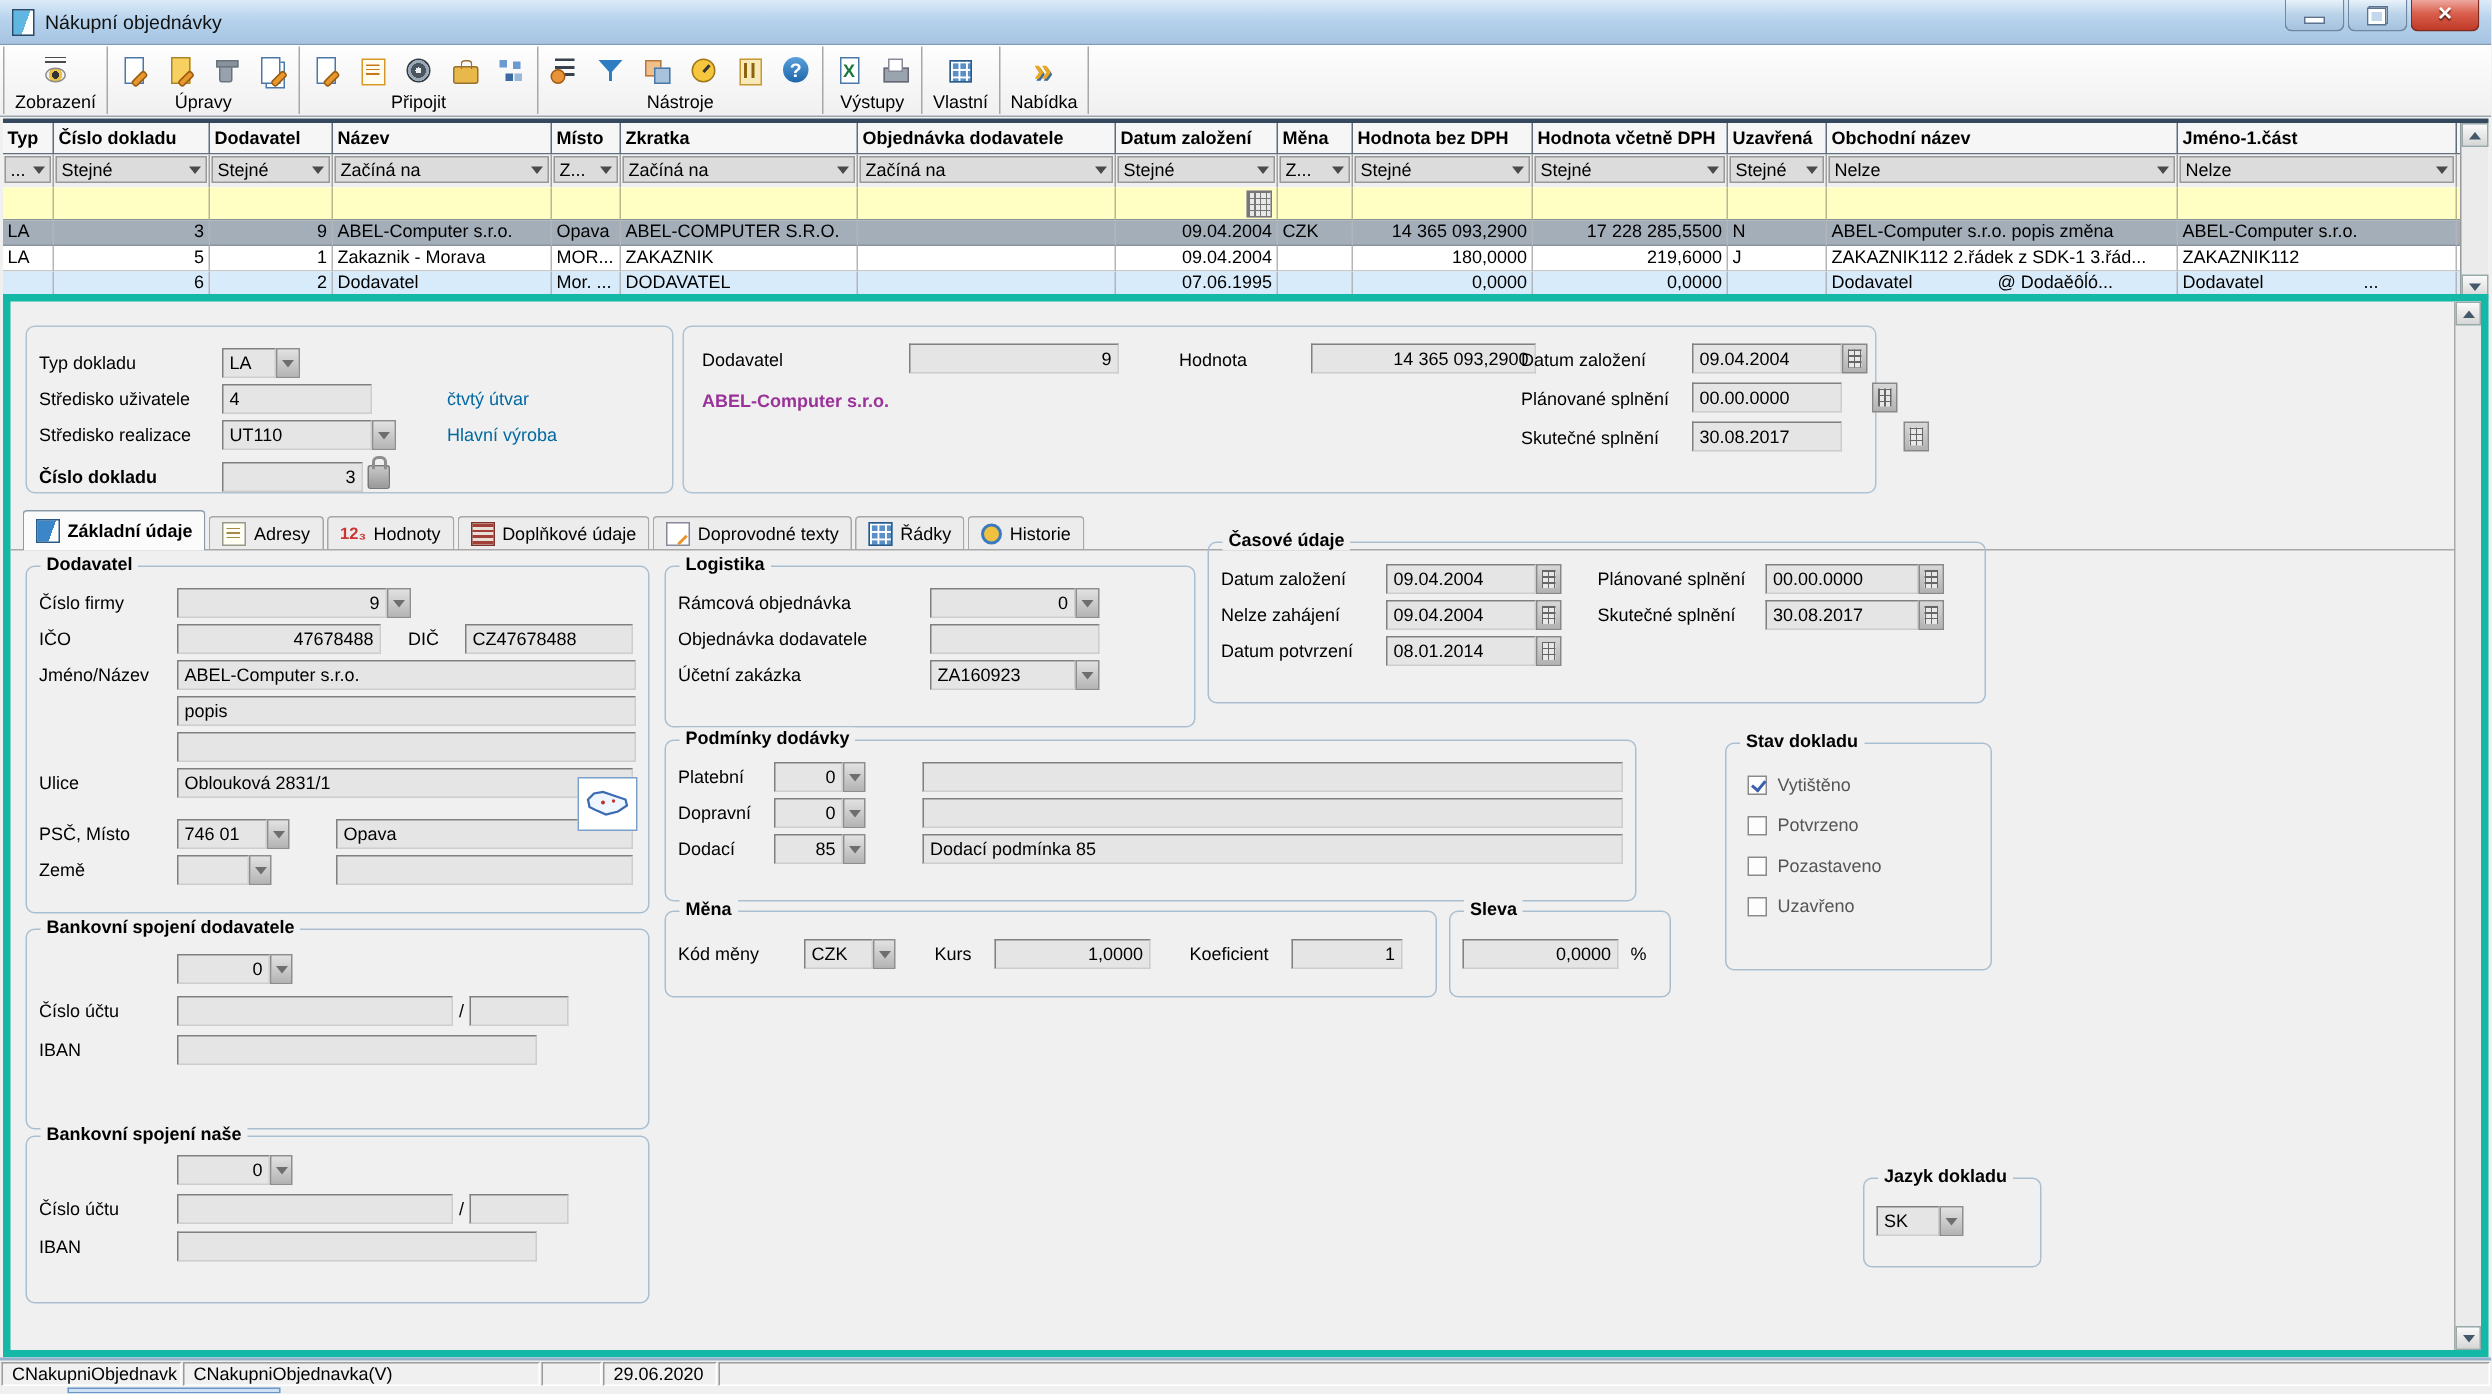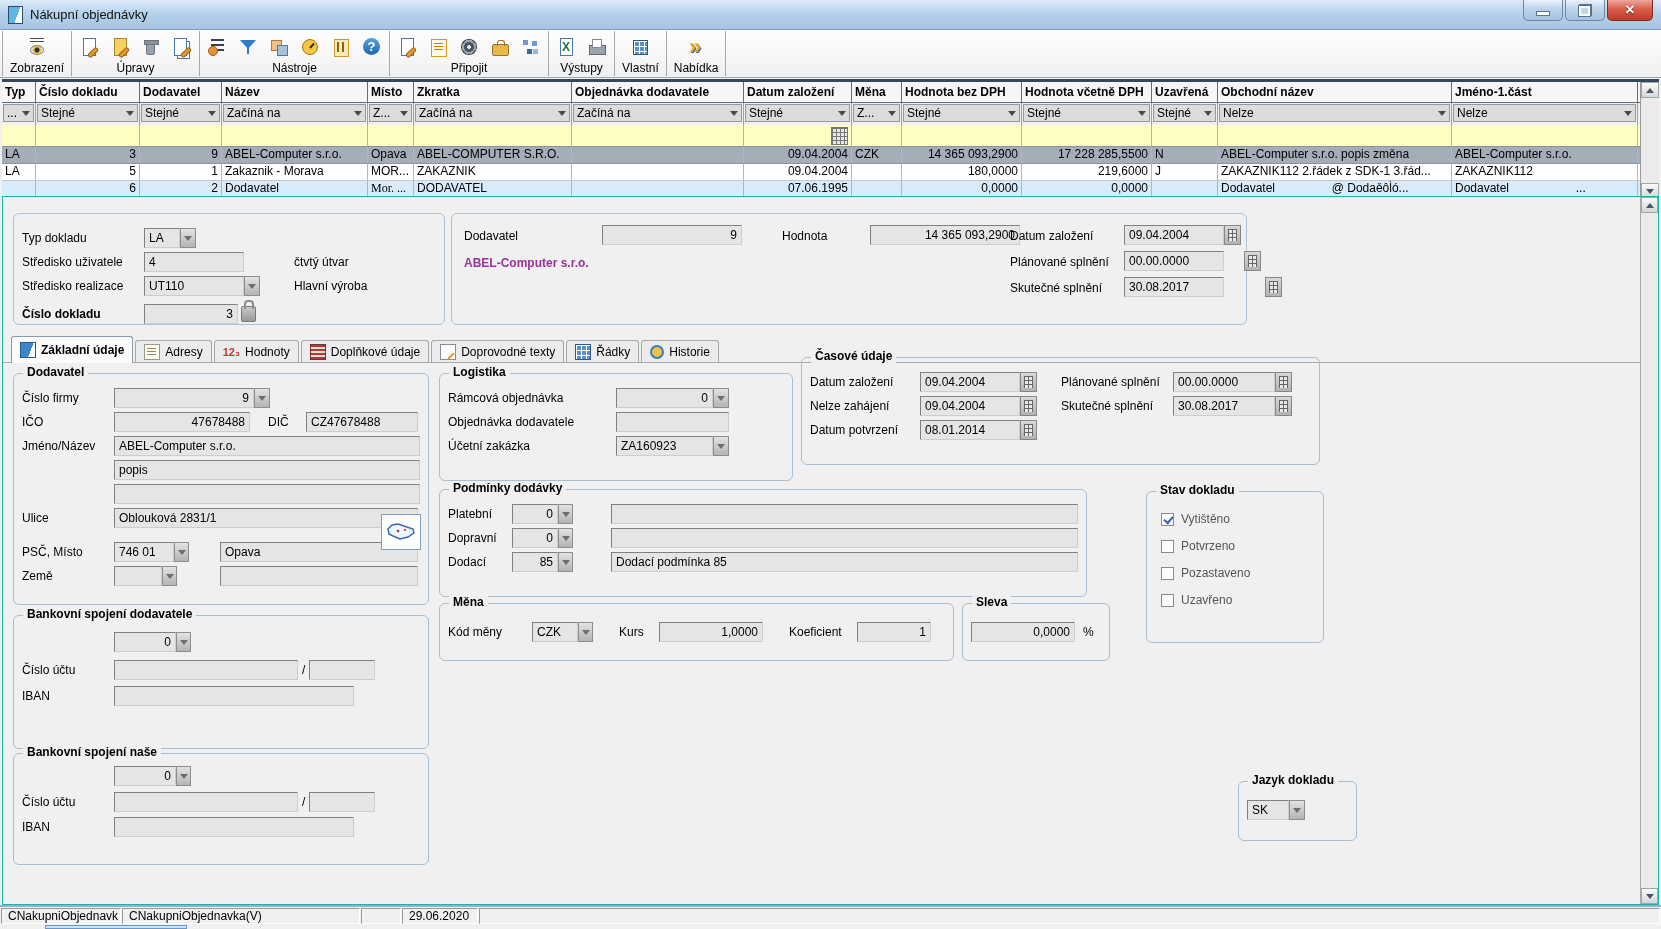--- a/index.html
+++ b/index.html
@@ -108,21 +108,21 @@
 .minical{width:15px;height:16px;margin-left:auto;background-color:#e8e8e8;border:1px solid #777;
   background-image:repeating-linear-gradient(#777 0 1px,transparent 1px 4px),repeating-linear-gradient(90deg,#777 0 1px,transparent 1px 4px);}
 .gsb{width:18px;background:#ebebeb;border-left:1px solid #999;display:flex;flex-direction:column;justify-content:space-between;}
 .sbtn{height:16px;background:linear-gradient(#fafafa,#d6d6d6);border:1px solid #9aa;display:flex;
   align-items:center;justify-content:center;box-sizing:border-box;}
 .tri-up{width:0;height:0;border-left:4px solid transparent;border-right:4px solid transparent;border-bottom:5px solid #44586c;}
 .tri-down{width:0;height:0;border-left:4px solid transparent;border-right:4px solid transparent;border-top:5px solid #44586c;}
 
 
 .detail{position:absolute;left:2px;top:196px;right:2px;bottom:24px;background:#f0f0f0;
-  border:1px solid #14b8a6;box-sizing:border-box;}
+  border:5px solid #14b8a6;box-sizing:border-box;}
 .dsb{position:absolute;right:0;top:0;bottom:0;width:17px;background:#ebebeb;border-left:1px solid #aaa;
   display:flex;flex-direction:column;justify-content:space-between;}
 .dhbox{position:absolute;border:1px solid #aec2d2;border-radius:6px;background:#f0f0f0;}
 .dh-left{left:10px;top:16px;width:430px;height:110px;}
 .dh-right{left:448px;top:16px;width:794px;height:110px;}
 .abs{position:absolute;}
 
 .field{height:20px;background:#e5e5e5;border:1px solid;border-color:#808080 #cdcdcd #cdcdcd #808080;
   display:inline-flex;align-items:center;padding:0 4px;box-sizing:border-box;overflow:hidden;white-space:pre;}
 .field.r{justify-content:flex-end;}
@@ -131,21 +131,21 @@
 .ddbtn::after{content:"";border-left:4px solid transparent;border-right:4px solid transparent;border-top:5px solid #6e6e6e;margin-top:1px;}
 .ddbtn.sm{width:15px;}
 .calbtn{width:17px;height:20px;background:linear-gradient(#d8d8d8,#b2b2b2);border:1px solid #888;
   box-sizing:border-box;position:relative;display:inline-block;flex-shrink:0;}
 .calbtn::before{content:"";position:absolute;left:3px;top:3px;right:3px;bottom:3px;background-color:#e8e8e8;
   background-image:repeating-linear-gradient(#666 0 1px,transparent 1px 4px),repeating-linear-gradient(90deg,#666 0 1px,transparent 1px 4px);}
 .lock{width:13px;height:14px;background:linear-gradient(#c8c8c8,#9a9a9a);border:1px solid #787878;
   border-radius:2px;position:relative;margin-left:3px;display:inline-block;flex-shrink:0;}
 .lock::before{content:"";position:absolute;top:-7px;left:2px;width:6px;height:7px;border:2px solid #8e8e8e;
   border-bottom:none;border-radius:4px 4px 0 0;}
-.purple{color:#000000;}
+.purple{color:#0369a1;}
 .pbold{color:#993399;font-weight:bold;}
 
 .frow{display:flex;align-items:center;margin:4px 8px 0 8px;height:20px;}
 .frow.first{margin-top:14px;}
 .flabel{flex-shrink:0;}
 .sep{padding:0 4px;}
 
 
 .tabstrip{position:absolute;left:0;right:17px;top:140px;height:26px;border-bottom:1px solid #a8a8a8;
   display:flex;align-items:flex-end;padding-left:8px;box-sizing:border-box;}
@@ -219,38 +219,38 @@
         <div class="ticons">
           <span class="tico i-new-document"></span>
           <span class="tico i-edit-document"></span>
           <span class="tico i-delete-trash"></span>
           <span class="tico i-copy-document"></span>
         </div>
         <div class="tlabel">Úpravy</div>
       </div>
       <div class="tgroup">
         <div class="ticons">
+          <span class="tico i-attach-note"></span>
+          <span class="tico i-checklist"></span>
+          <span class="tico i-disc"></span>
+          <span class="tico i-briefcase"></span>
+          <span class="tico i-workflow"></span>
+        </div>
+        <div class="tlabel">Připojit</div>
+      </div>
+      <div class="tgroup">
+        <div class="ticons">
           <span class="tico i-sort-list"></span>
           <span class="tico i-filter-funnel"></span>
           <span class="tico i-duplicate-link"></span>
           <span class="tico i-refresh-clock"></span>
           <span class="tico i-settings-sliders"></span>
           <span class="tico i-help"></span>
         </div>
         <div class="tlabel">Nástroje</div>
-      </div>
-      <div class="tgroup">
-        <div class="ticons">
-          <span class="tico i-attach-note"></span>
-          <span class="tico i-checklist"></span>
-          <span class="tico i-disc"></span>
-          <span class="tico i-briefcase"></span>
-          <span class="tico i-workflow"></span>
-        </div>
-        <div class="tlabel">Připojit</div>
       </div>
       <div class="tgroup">
         <div class="ticons">
           <span class="tico i-excel-export"></span>
           <span class="tico i-print"></span>
         </div>
         <div class="tlabel">Výstupy</div>
       </div>
       <div class="tgroup">
         <div class="ticons">
@@ -351,21 +351,21 @@
           <div class="gcell" style="width: 66px; text-align: left;">J</div>
           <div class="gcell" style="width: 234px; text-align: left;">ZAKAZNIK112 2.řádek z SDK-1 3.řád...</div>
           <div class="gcell" style="width: 186px; text-align: left;">ZAKAZNIK112</div>
           <div class="gcell" style="flex: 1 1 0%; border-right: none;"></div>
         </div>
         <div class="grow gdata row-hl">
           <div class="gcell" style="width: 34px; text-align: left;"></div>
           <div class="gcell" style="width: 104px; text-align: right;">6</div>
           <div class="gcell" style="width: 82px; text-align: right;">2</div>
           <div class="gcell" style="width: 146px; text-align: left;">Dodavatel</div>
-          <div class="gcell" style="width: 46px; text-align: left; font-family: Liberation Serif, serif;">Mor. ...</div>
+          <div class="gcell" style="width: 46px; text-align: left;">Mor. ...</div>
           <div class="gcell" style="width: 158px; text-align: left;">DODAVATEL</div>
           <div class="gcell" style="width: 172px; text-align: left;"></div>
           <div class="gcell" style="width: 108px; text-align: right;">07.06.1995</div>
           <div class="gcell" style="width: 50px; text-align: left;"></div>
           <div class="gcell" style="width: 120px; text-align: right;">0,0000</div>
           <div class="gcell" style="width: 130px; text-align: right;">0,0000</div>
           <div class="gcell" style="width: 66px; text-align: left;"></div>
           <div class="gcell" style="width: 234px; text-align: left;">Dodavatel                 @ Dodaěôĺó...</div>
           <div class="gcell" style="width: 186px; text-align: left;">Dodavatel                    ...</div>
           <div class="gcell" style="flex: 1 1 0%; border-right: none;"></div>

